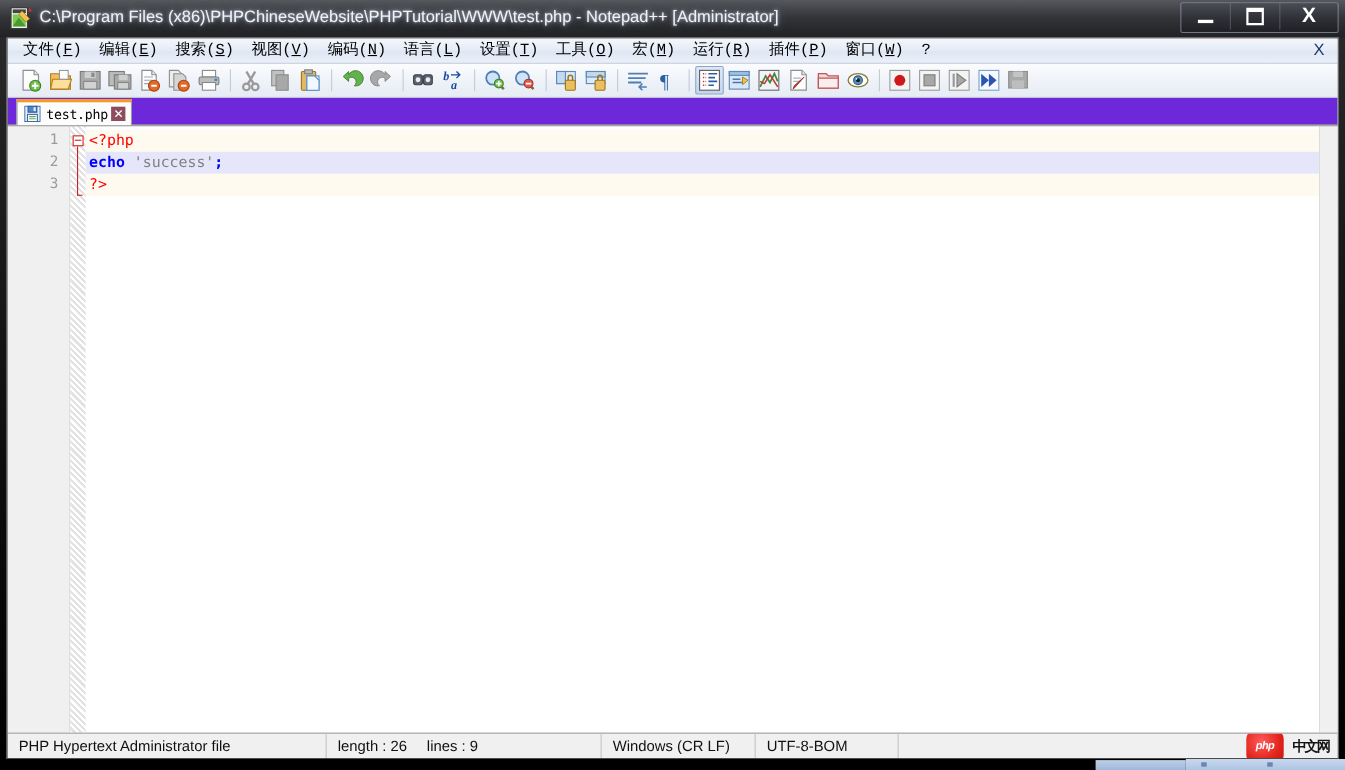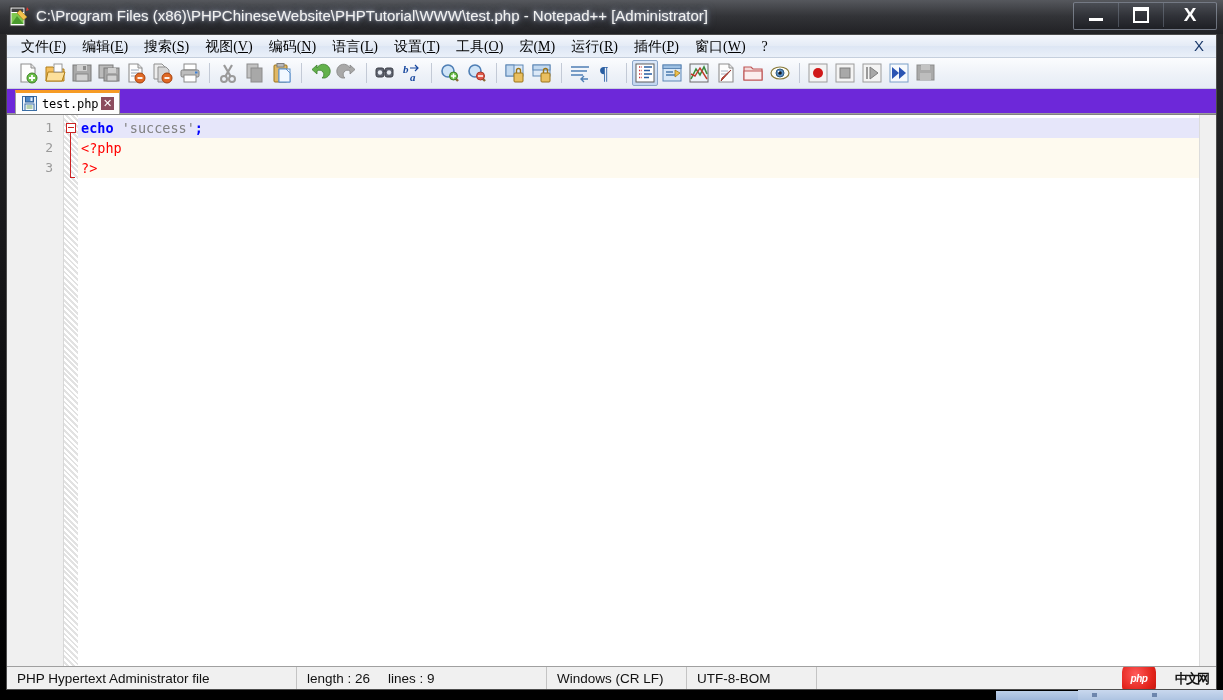--- a/index.html
+++ b/index.html
@@ -89,21 +89,21 @@
     display: flex;
     align-items: center;
     padding-left: 6px;
     box-sizing: border-box;
   }
   .menu-item {
     font-size: 14px;
     color: #000;
     padding: 20px 8px;
     white-space: nowrap;
-    font-family: Liberation Serif, serif;
+    font-family: Liberation Mono, monospace;
     line-height: 17px;
   }
   .menu-item u { text-decoration: underline; }
   #menu-close-doc {
     position: absolute;
     right: 12px; top: 2px;
     font-size: 15px;
     color: #1b3a6b;
     font-weight: 500;
   }
@@ -307,21 +307,21 @@
     font-weight: bold;
     font-style: italic;
     display: flex; align-items: center; justify-content: center;
     font-family: "Liberation Sans", sans-serif;
     letter-spacing: -0.5px;
   }
   .php-cn {
     font-size: 13px;
     color: #151515;
     font-family: "DejaVu Sans", sans-serif;
-    margin-left: 19px;
+    margin-left: 8px;
     letter-spacing: -2px;
     font-weight: bold;
   }
 
   
   #bottom-strip {
     position: absolute;
     left: 0; bottom: 0;
     width: 1223px; height: 10px;
     background: #000;
@@ -693,22 +693,22 @@
         <div class="lineno">3</div>
       </div>
 
       <div id="fold-col">
         <div id="fold-minus"></div>
         <div id="fold-line"></div>
         <div id="fold-tail"></div>
       </div>
 
       <div id="code-area">
+        <div class="code-line php-bg"><span class="tok-phptag">&lt;?php</span></div>
         <div class="code-line current"><span class="tok-kw">echo</span><span> </span><span class="tok-str">'success'</span><span class="tok-op">;</span></div>
-        <div class="code-line php-bg"><span class="tok-phptag">&lt;?php</span></div>
         <div class="code-line php-bg"><span class="tok-phptag">?&gt;</span></div>
       </div>
 
       <div id="vscroll"></div>
     </div>
 
     <div id="statusbar">
       <div class="sb-cell" id="sb-type">PHP Hypertext Administrator file</div>
       <div class="sb-cell" id="sb-len">
         <span>length : 26</span>

